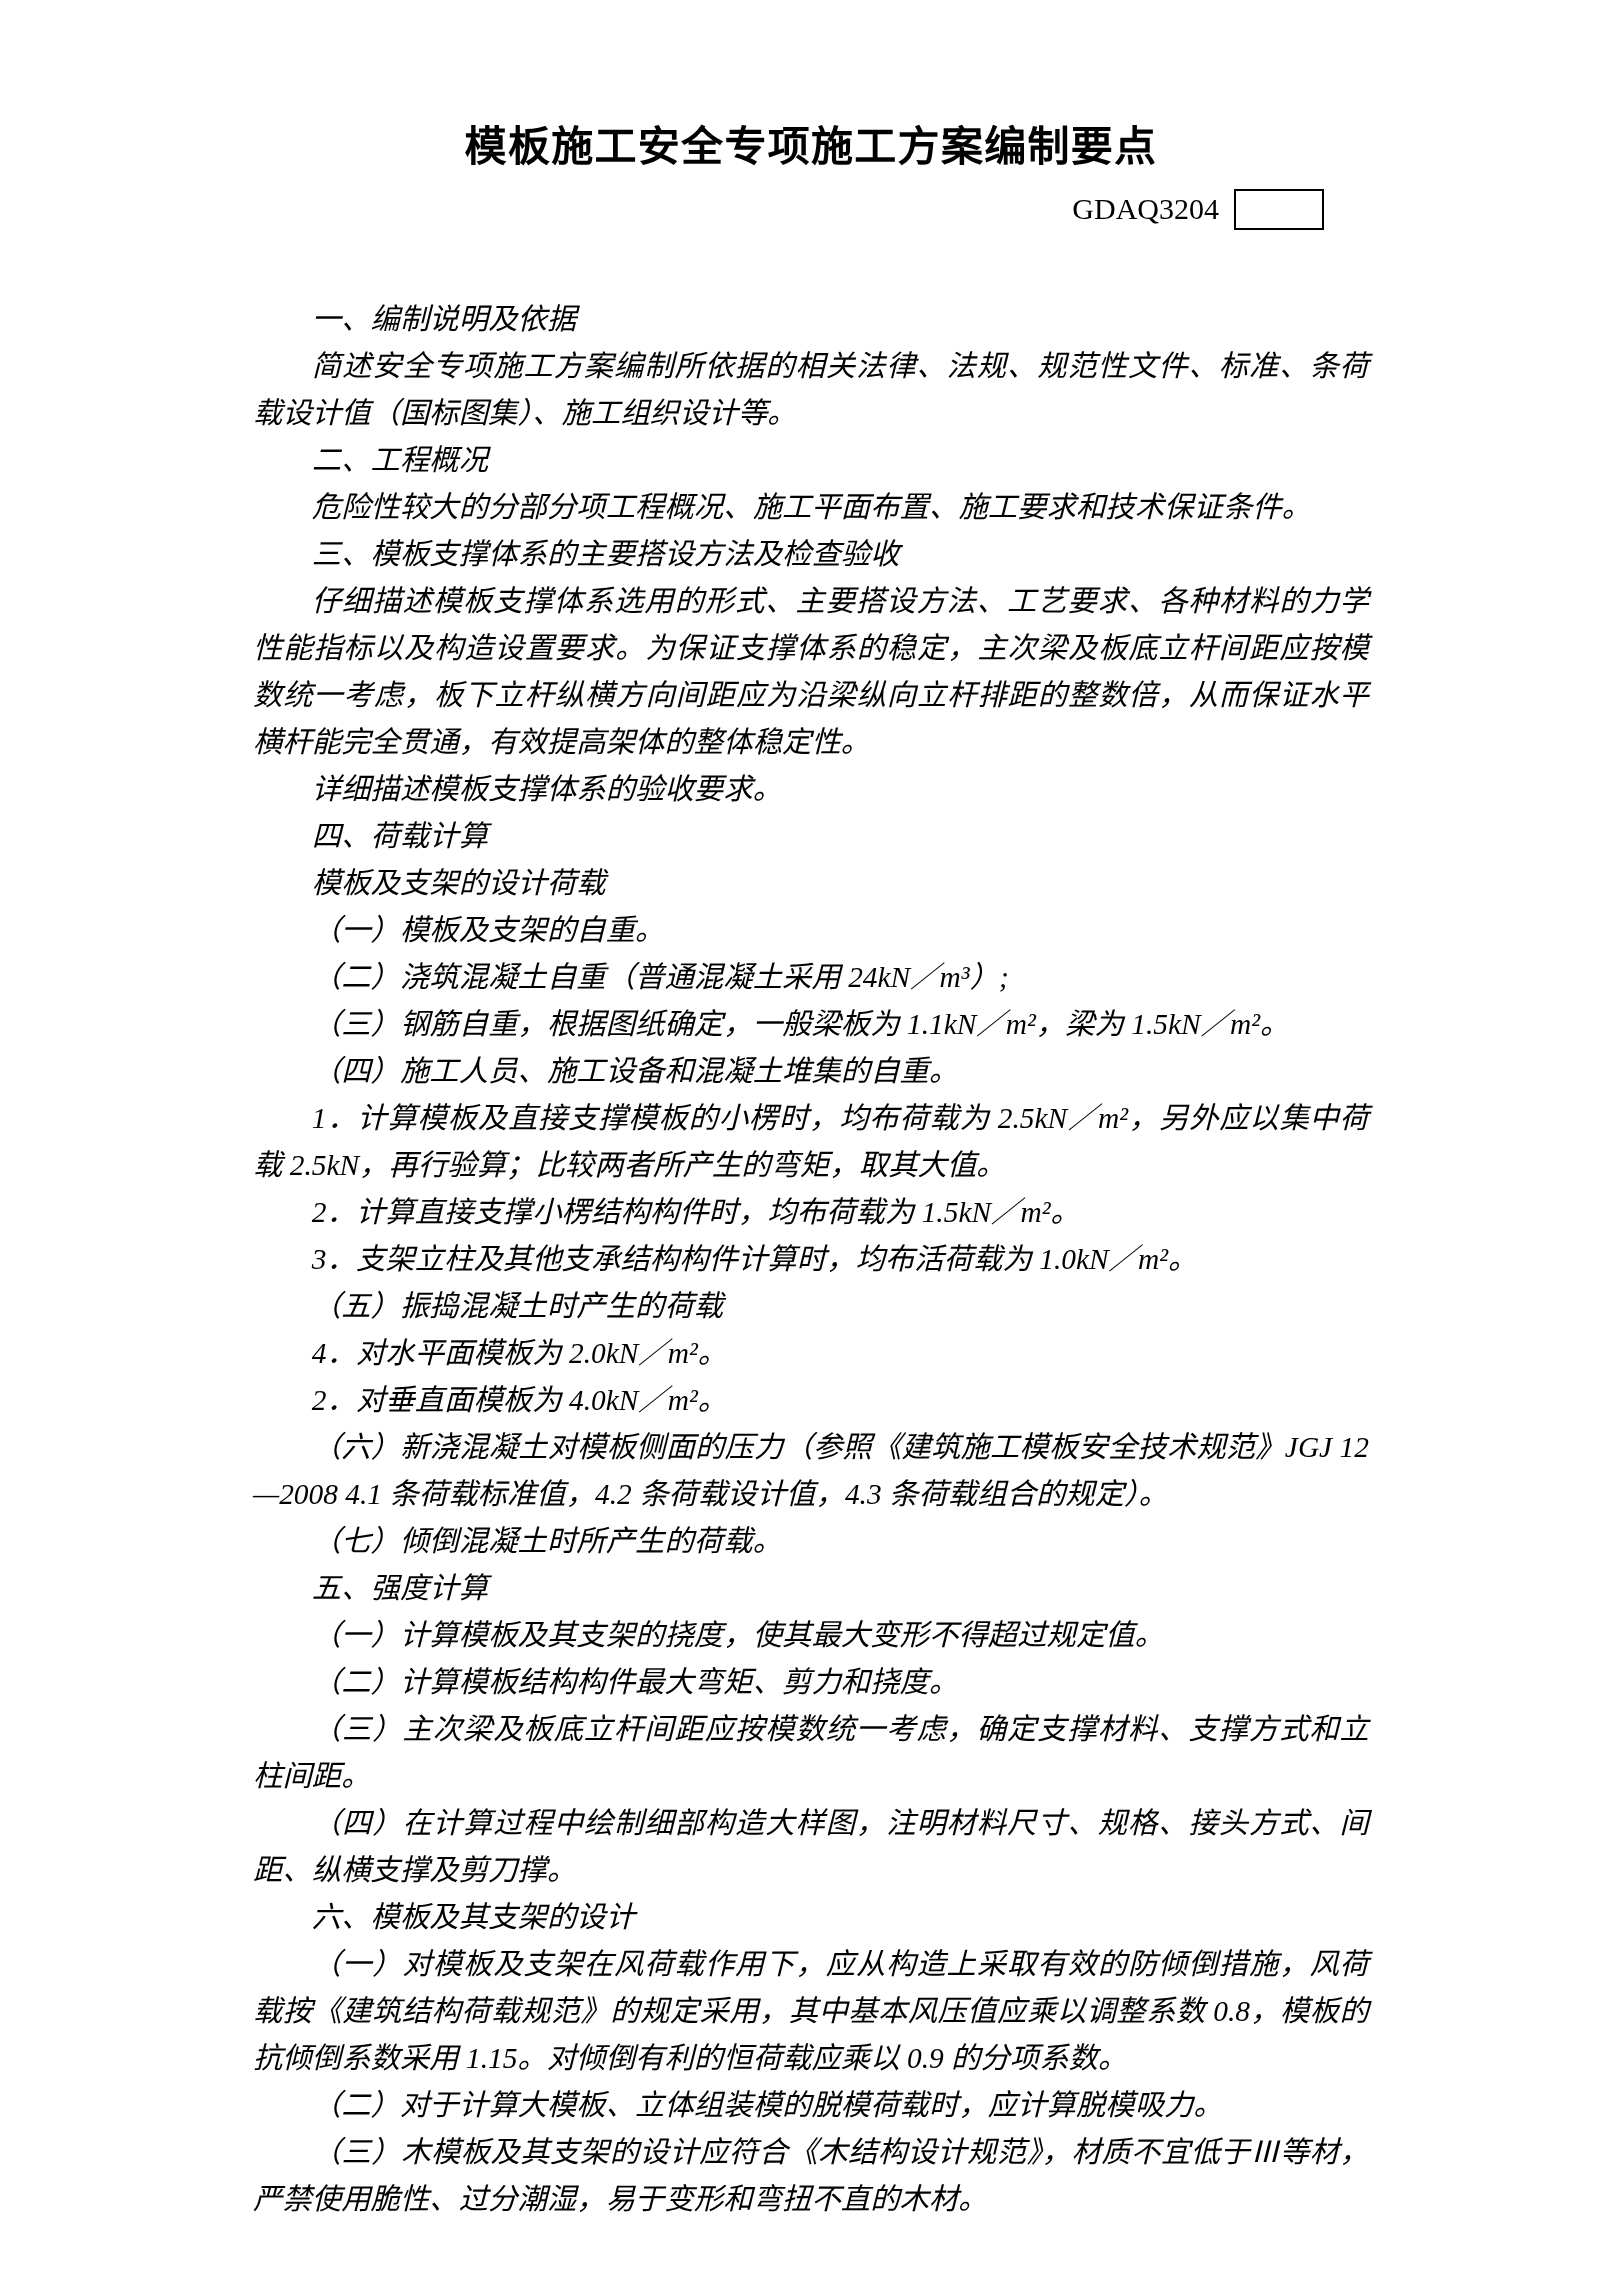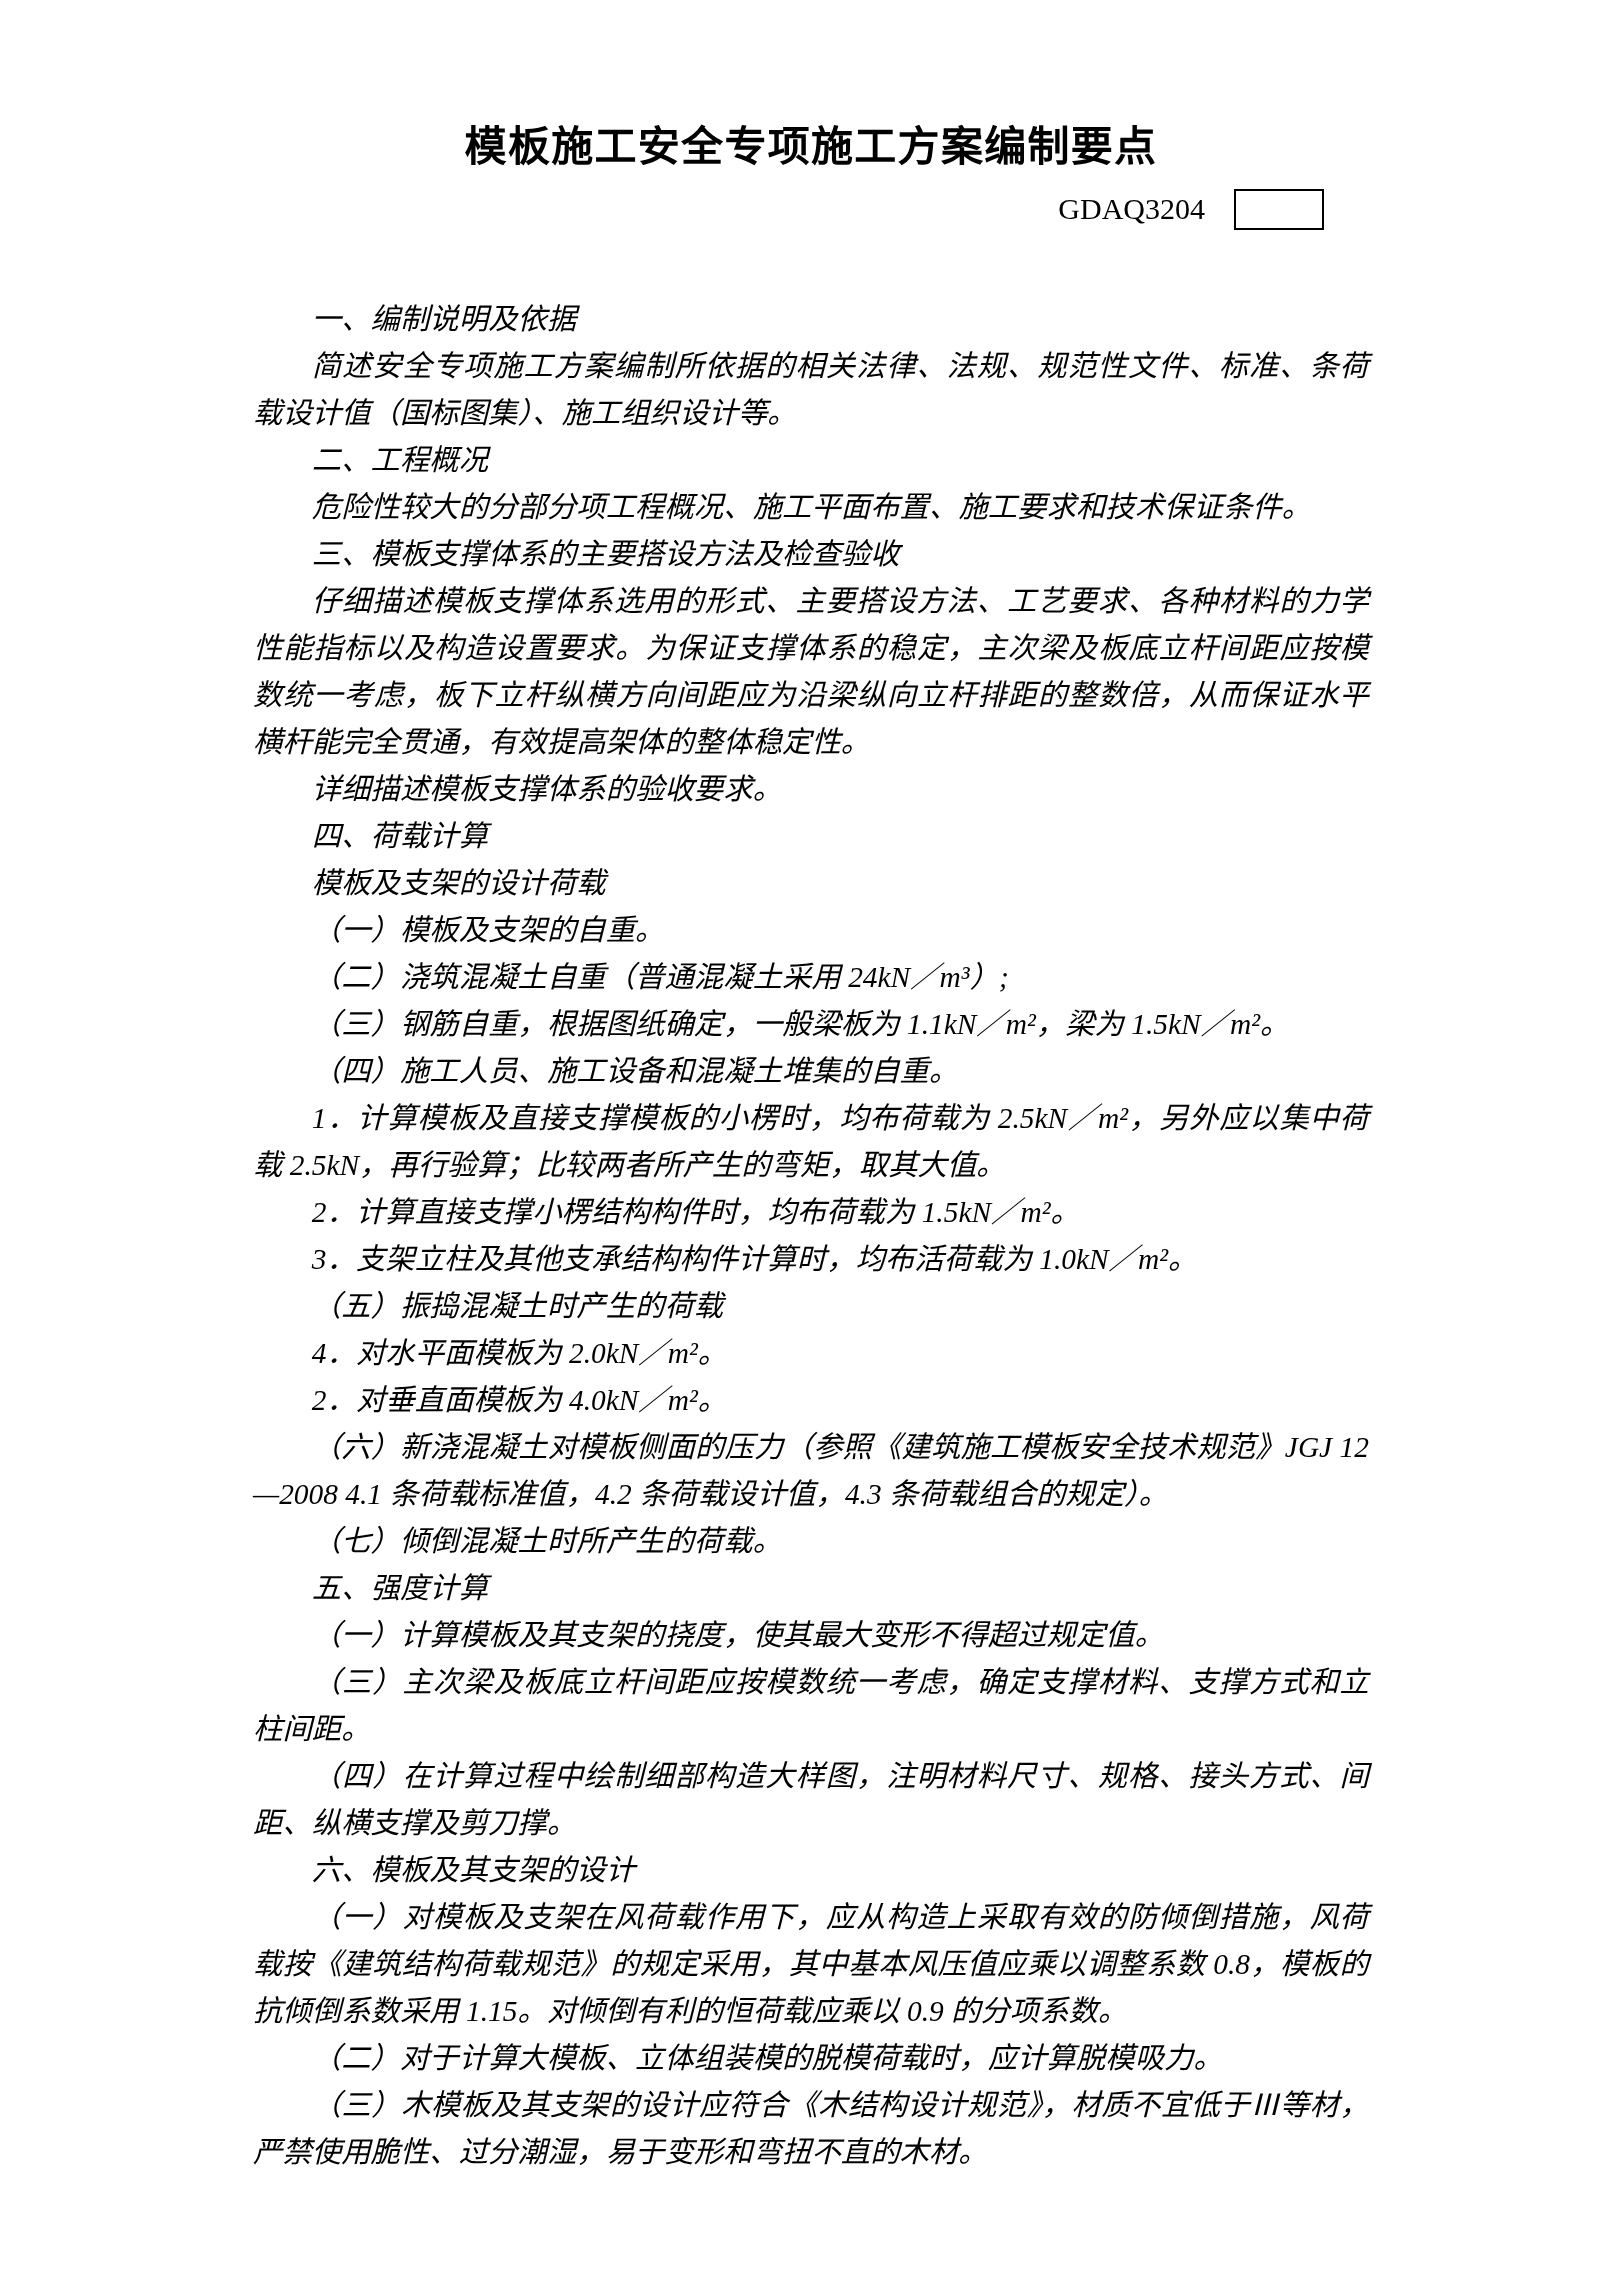--- a/index.html
+++ b/index.html
@@ -25,21 +25,21 @@
     letter-spacing: 1.3px;
     color: #000000;
   }
 
   .code-row {
     margin-top: 14.4px;
     padding-right: 129px;
     display: flex;
     justify-content: flex-end;
     align-items: center;
-    gap: 29px;
+    gap: 15px;
     height: 44px;
     text-align: right;
   }
 
   .doc-code {
     font-family: "Liberation Serif", serif;
     font-size: 30px;
     line-height: 30px;
     color: #000000;
   }
@@ -120,20 +120,21 @@
     <p class="para">2．对垂直面模板为 4.0kN／m²。</p>
 
     <p class="para">（六）新浇混凝土对模板侧面的压力（参照《建筑施工模板安全技术规范》JGJ 12—2008 4.1 条荷载标准值，4.2 条荷载设计值，4.3 条荷载组合的规定）。</p>
 
     <p class="para">（七）倾倒混凝土时所产生的荷载。</p>
 
     <p class="para">五、强度计算</p>
 
     <p class="para">（一）计算模板及其支架的挠度，使其最大变形不得超过规定值。</p>
 
+    <p class="para">（二）计算模板结构构件最大弯矩、剪力和挠度。</p>
 
     <p class="para">（三）主次梁及板底立杆间距应按模数统一考虑，确定支撑材料、支撑方式和立柱间距。</p>
 
     <p class="para">（四）在计算过程中绘制细部构造大样图，注明材料尺寸、规格、接头方式、间距、纵横支撑及剪刀撑。</p>
 
     <p class="para">六、模板及其支架的设计</p>
 
     <p class="para">（一）对模板及支架在风荷载作用下，应从构造上采取有效的防倾倒措施，风荷载按《建筑结构荷载规范》的规定采用，其中基本风压值应乘以调整系数 0.8，模板的抗倾倒系数采用 1.15。对倾倒有利的恒荷载应乘以 0.9 的分项系数。</p>
 
     <p class="para">（二）对于计算大模板、立体组装模的脱模荷载时，应计算脱模吸力。</p>

